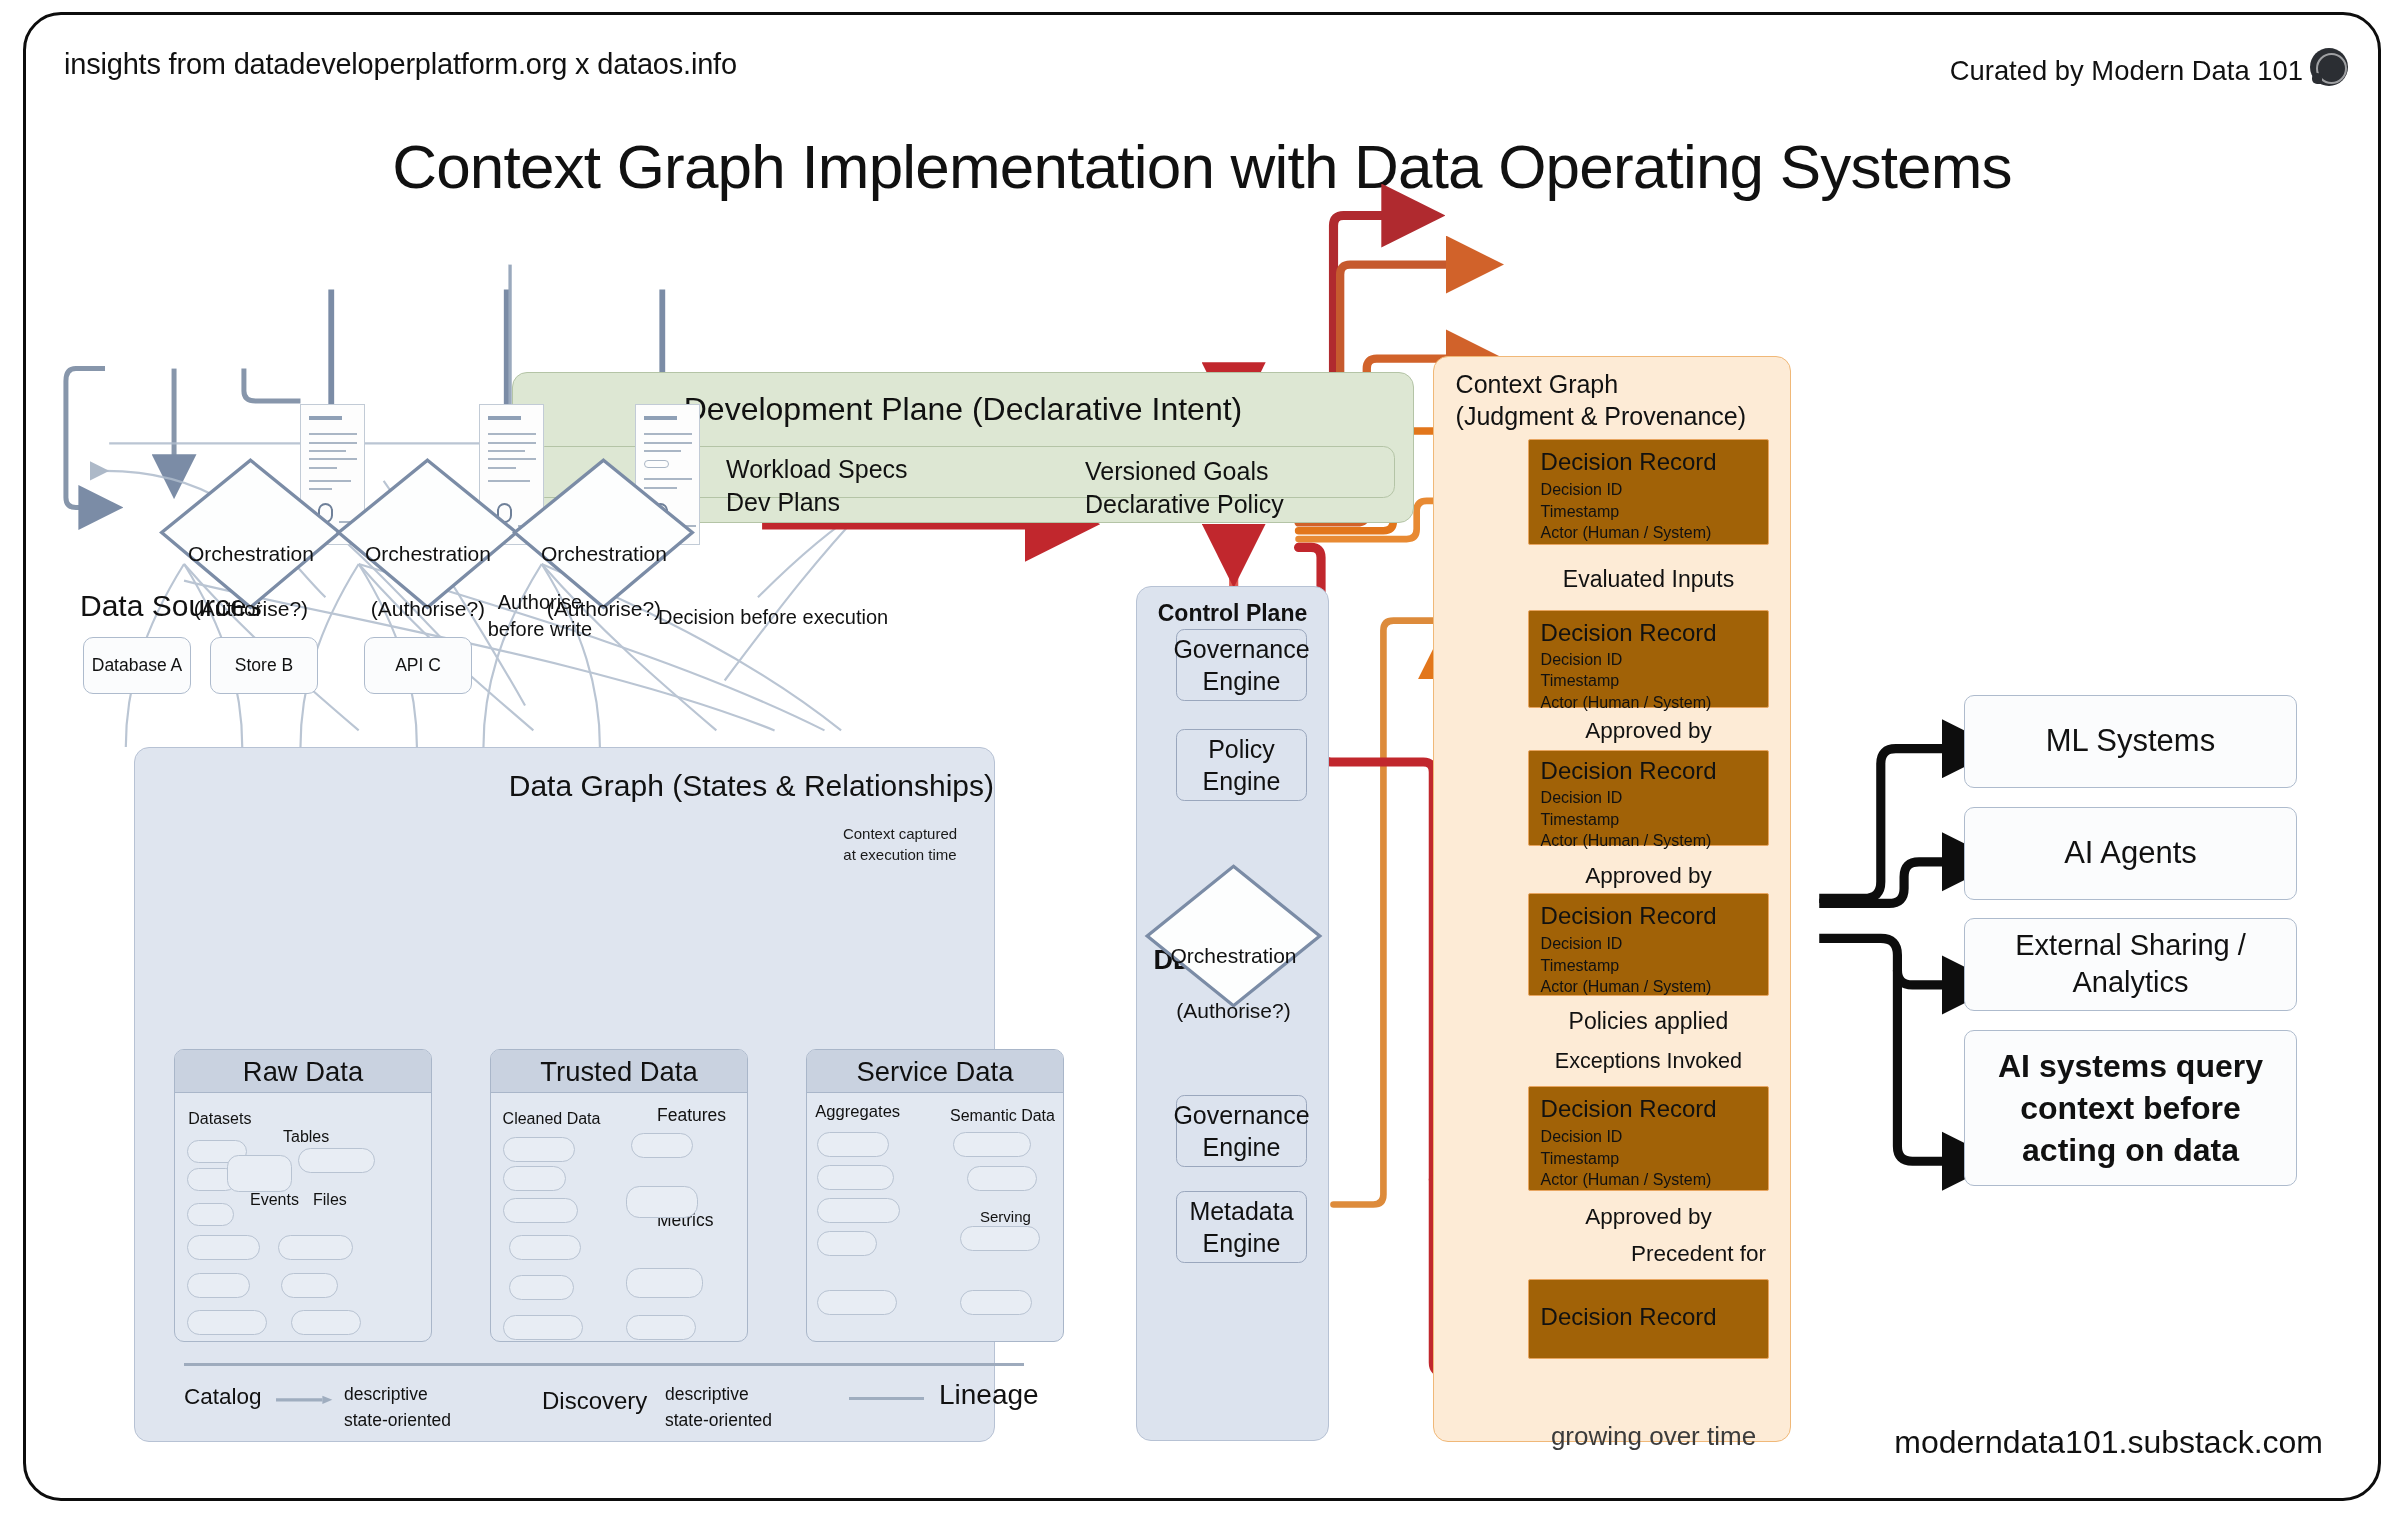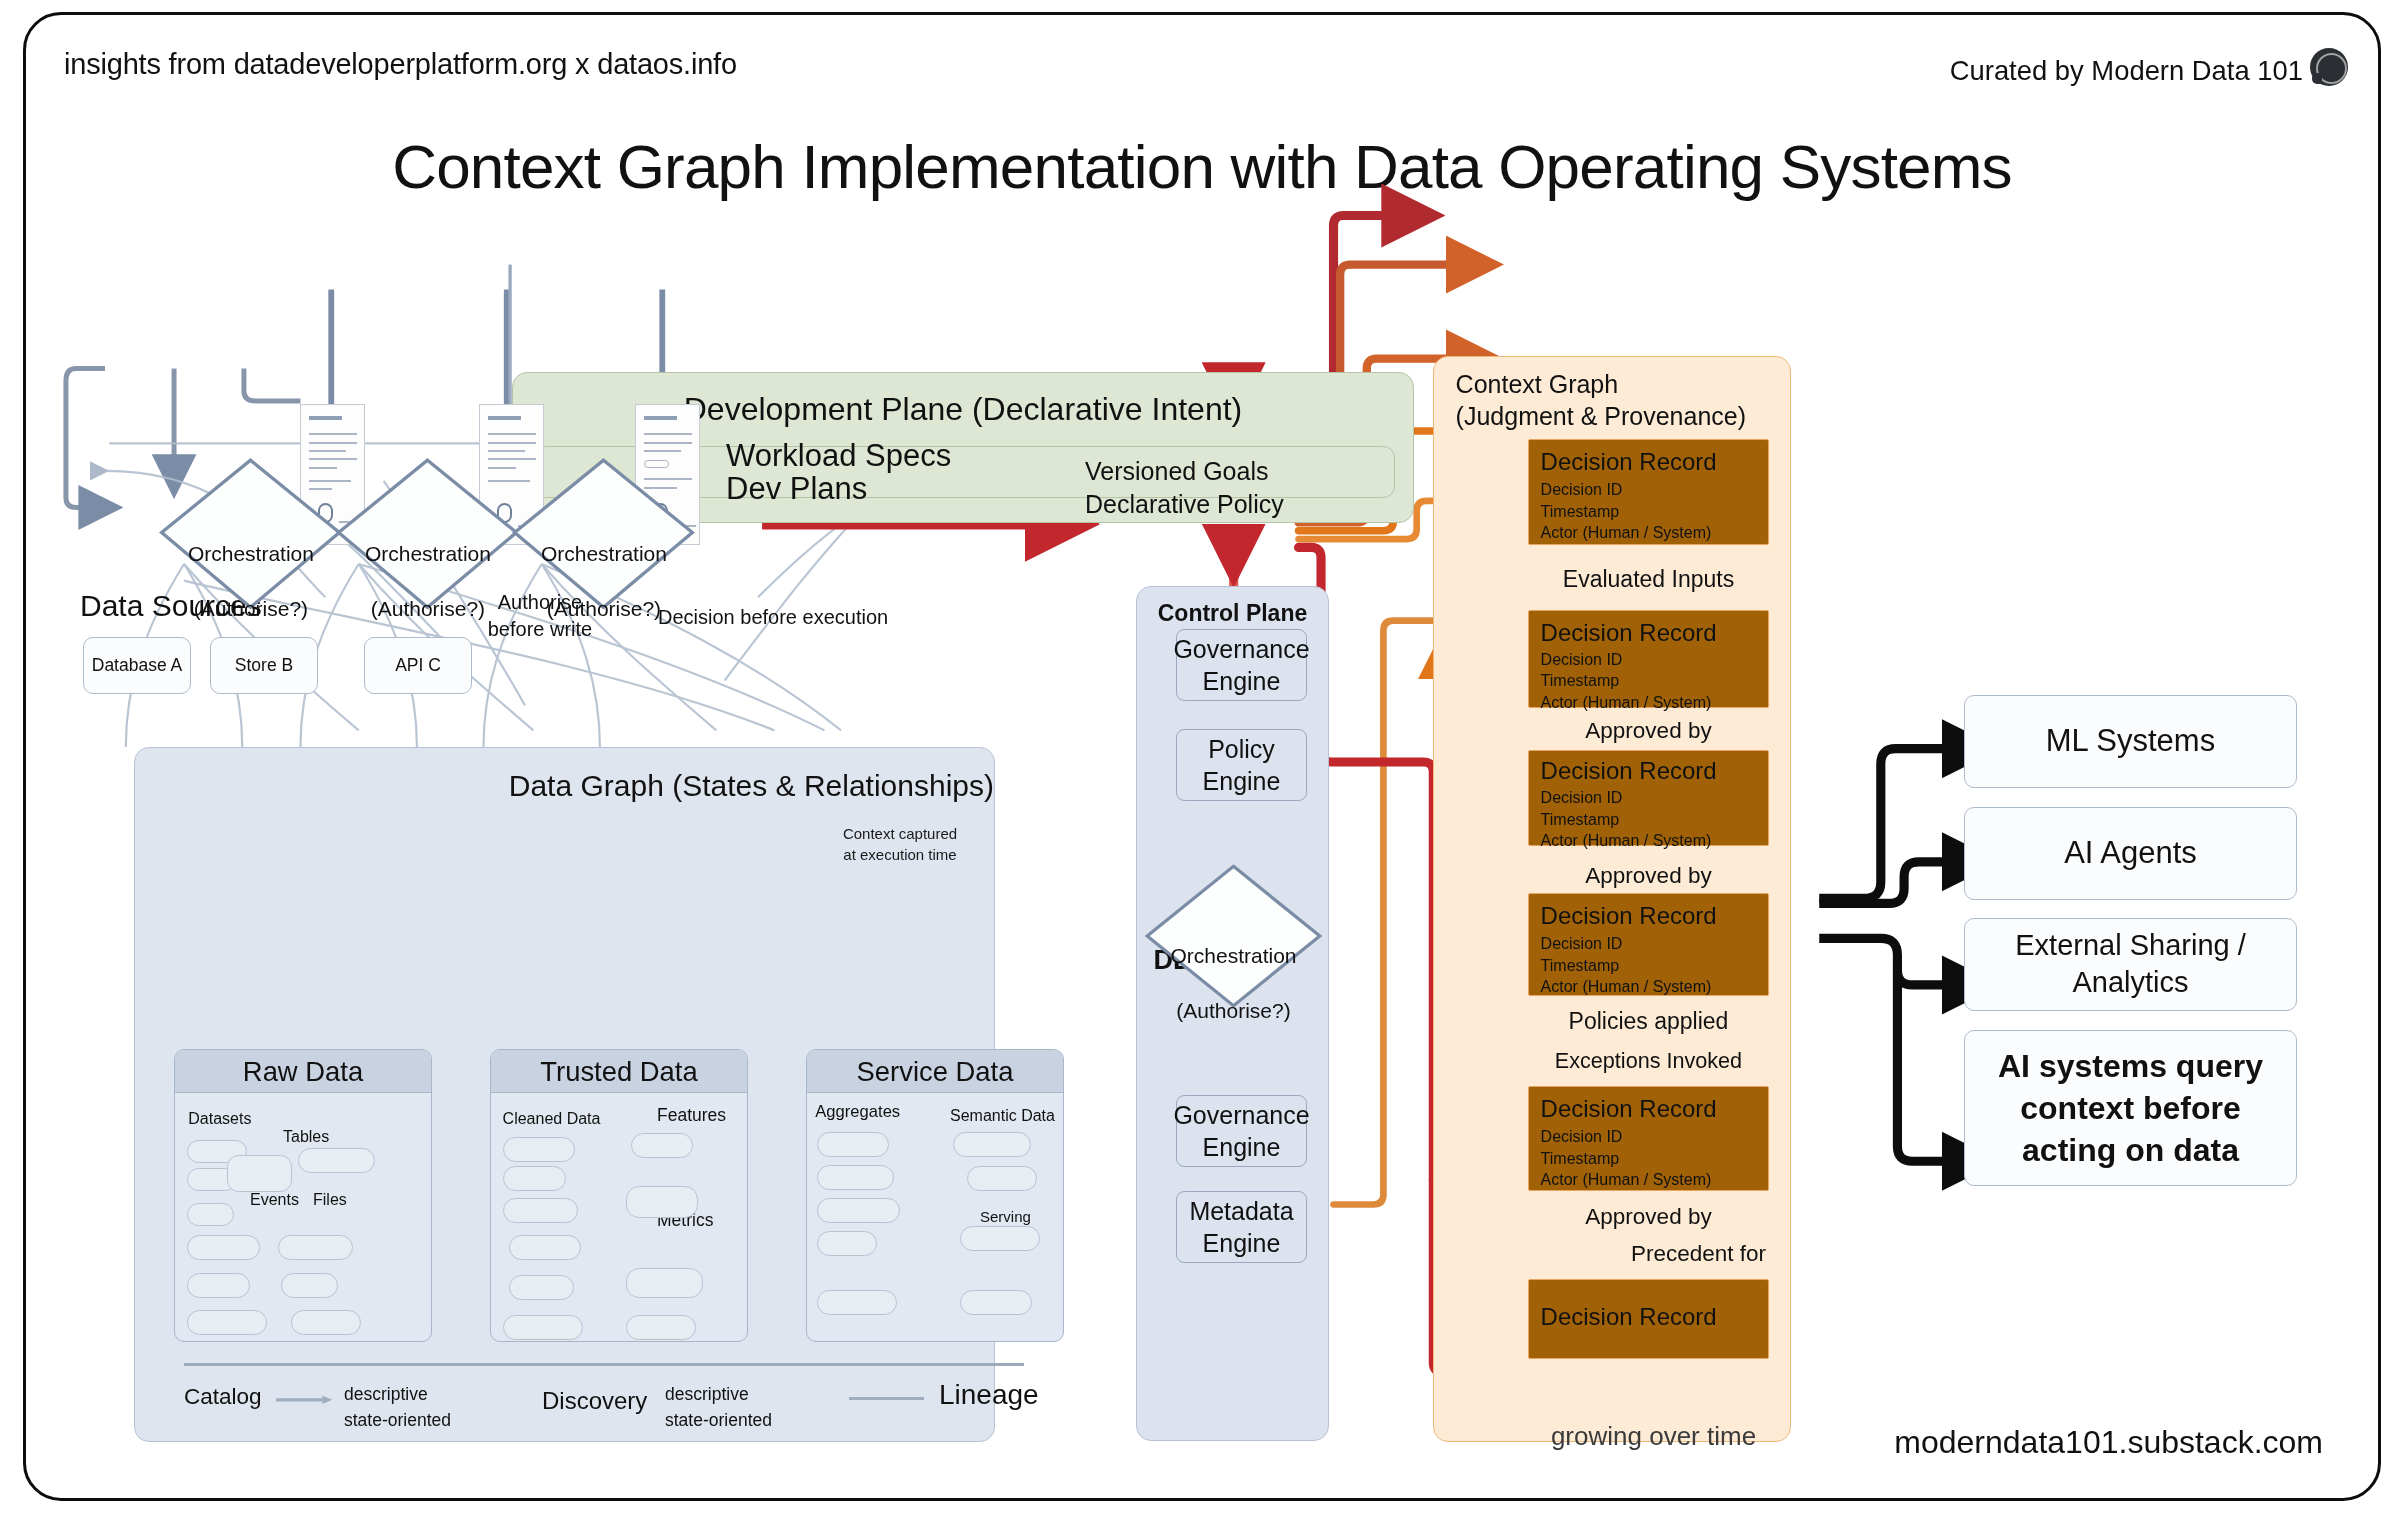--- a/index.html
+++ b/index.html
@@ -203,21 +203,21 @@
       <path d="M2156,1062 L2210,1062 Q2230,1062 2230,1042 L2230,900 Q2230,882 2248,882 L2358,882"></path>
       <path d="M2156,1068 L2240,1068 Q2258,1068 2258,1050 L2258,1036 Q2258,1018 2276,1018 L2358,1018"></path>
       <path d="M2156,1110 L2230,1110 Q2250,1110 2250,1130 L2250,1148 Q2250,1166 2268,1166 L2358,1166"></path>
       <path d="M2250,1148 L2250,1360 Q2250,1378 2268,1378 L2358,1378"></path>
     </g>
   </svg>
 
   <div class="abs panel-green" style="left:486px; top:357px; width:902px; height:151px;">
     <div class="abs lbl" style="left:0; right:0; top:18.3px; text-align:center; font-size:32px;">Development Plane (Declarative Intent)</div>
     <div class="abs" style="left:20px; top:73px; width:862px; height:52px; border:1.7px solid #b4c4a6; border-radius:11.6px;"></div>
-    <div class="abs lbl" style="left:213px; top:66px; font-size:31px; line-height:33px;">Workload Specs
+    <div class="abs lbl" style="left:213px; top:80px; font-size:25px; line-height:33px;">Workload Specs
 Dev Plans</div>
     <div class="abs lbl" style="left:572px; top:82px; font-size:25px; line-height:33px;">Versioned Goals
 Declarative Policy</div>
   </div>
 
   <div class="abs" style="left:274px; top:389px; width:65px; height:141px; background:#fdfdfd; border:1.7px solid #c2cbd6;">
     <div class="abs" style="left:8.3px; top:11.6px; width:33px; height:4.2px; background:#8fa0b6;"></div>
     <div class="abs" style="left:8.3px; top:28px; width:48px; height:2.5px; background:#aab6c5;"></div>
     <div class="abs" style="left:8.3px; top:37px; width:48px; height:2.5px; background:#aab6c5;"></div>
     <div class="abs" style="left:8.3px; top:45px; width:37px; height:2.5px; background:#aab6c5;"></div>

